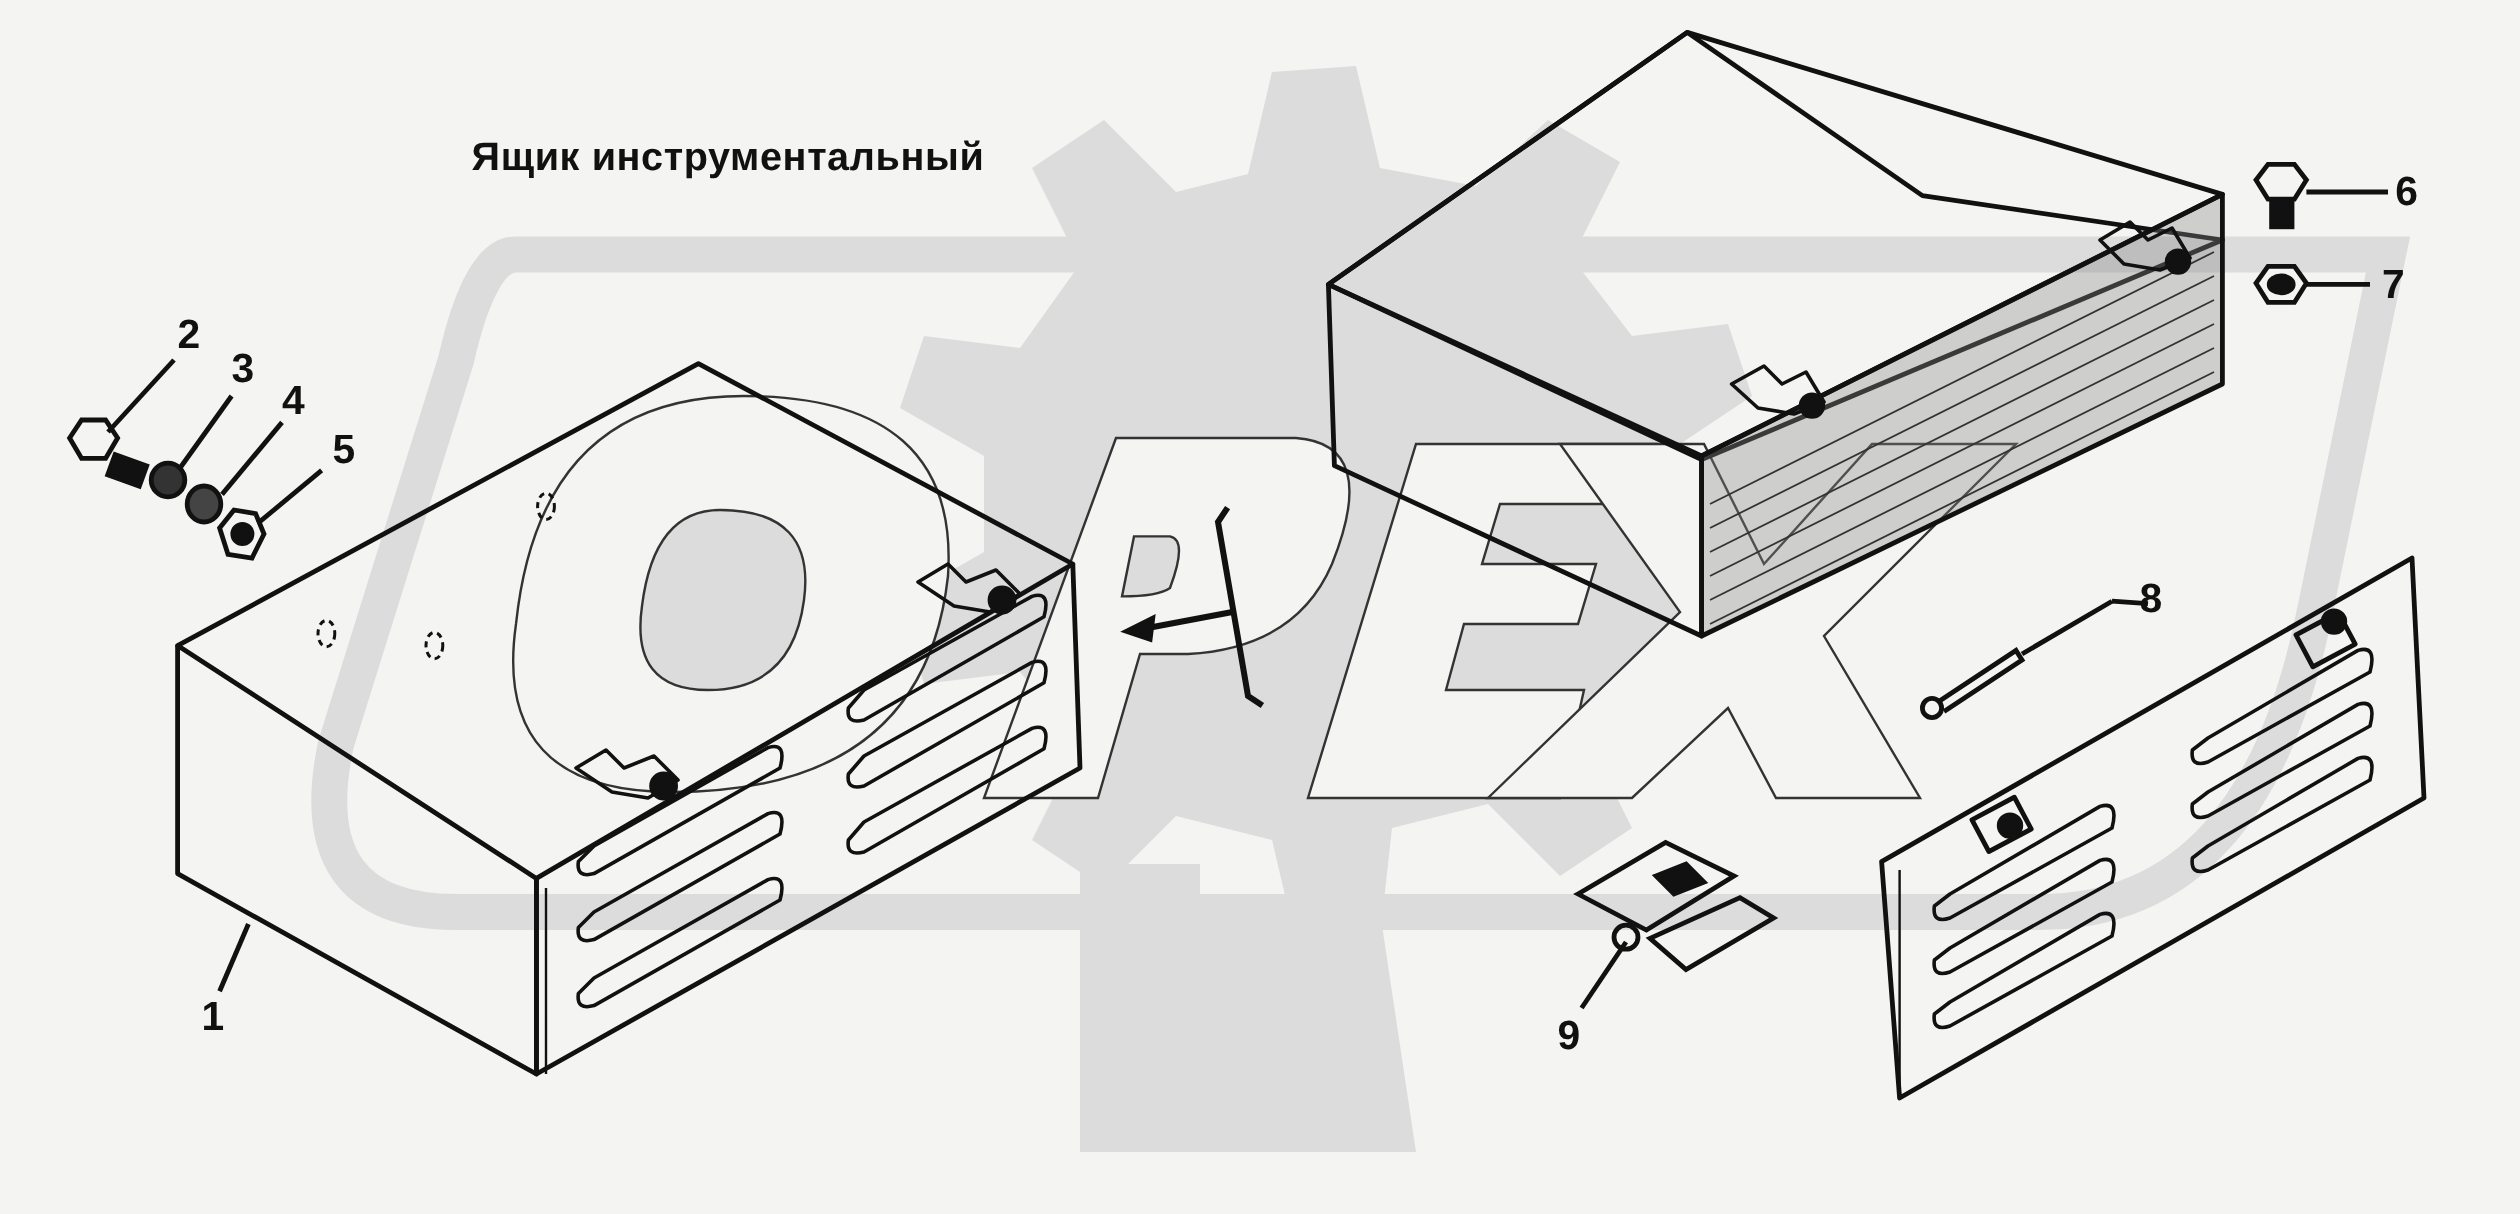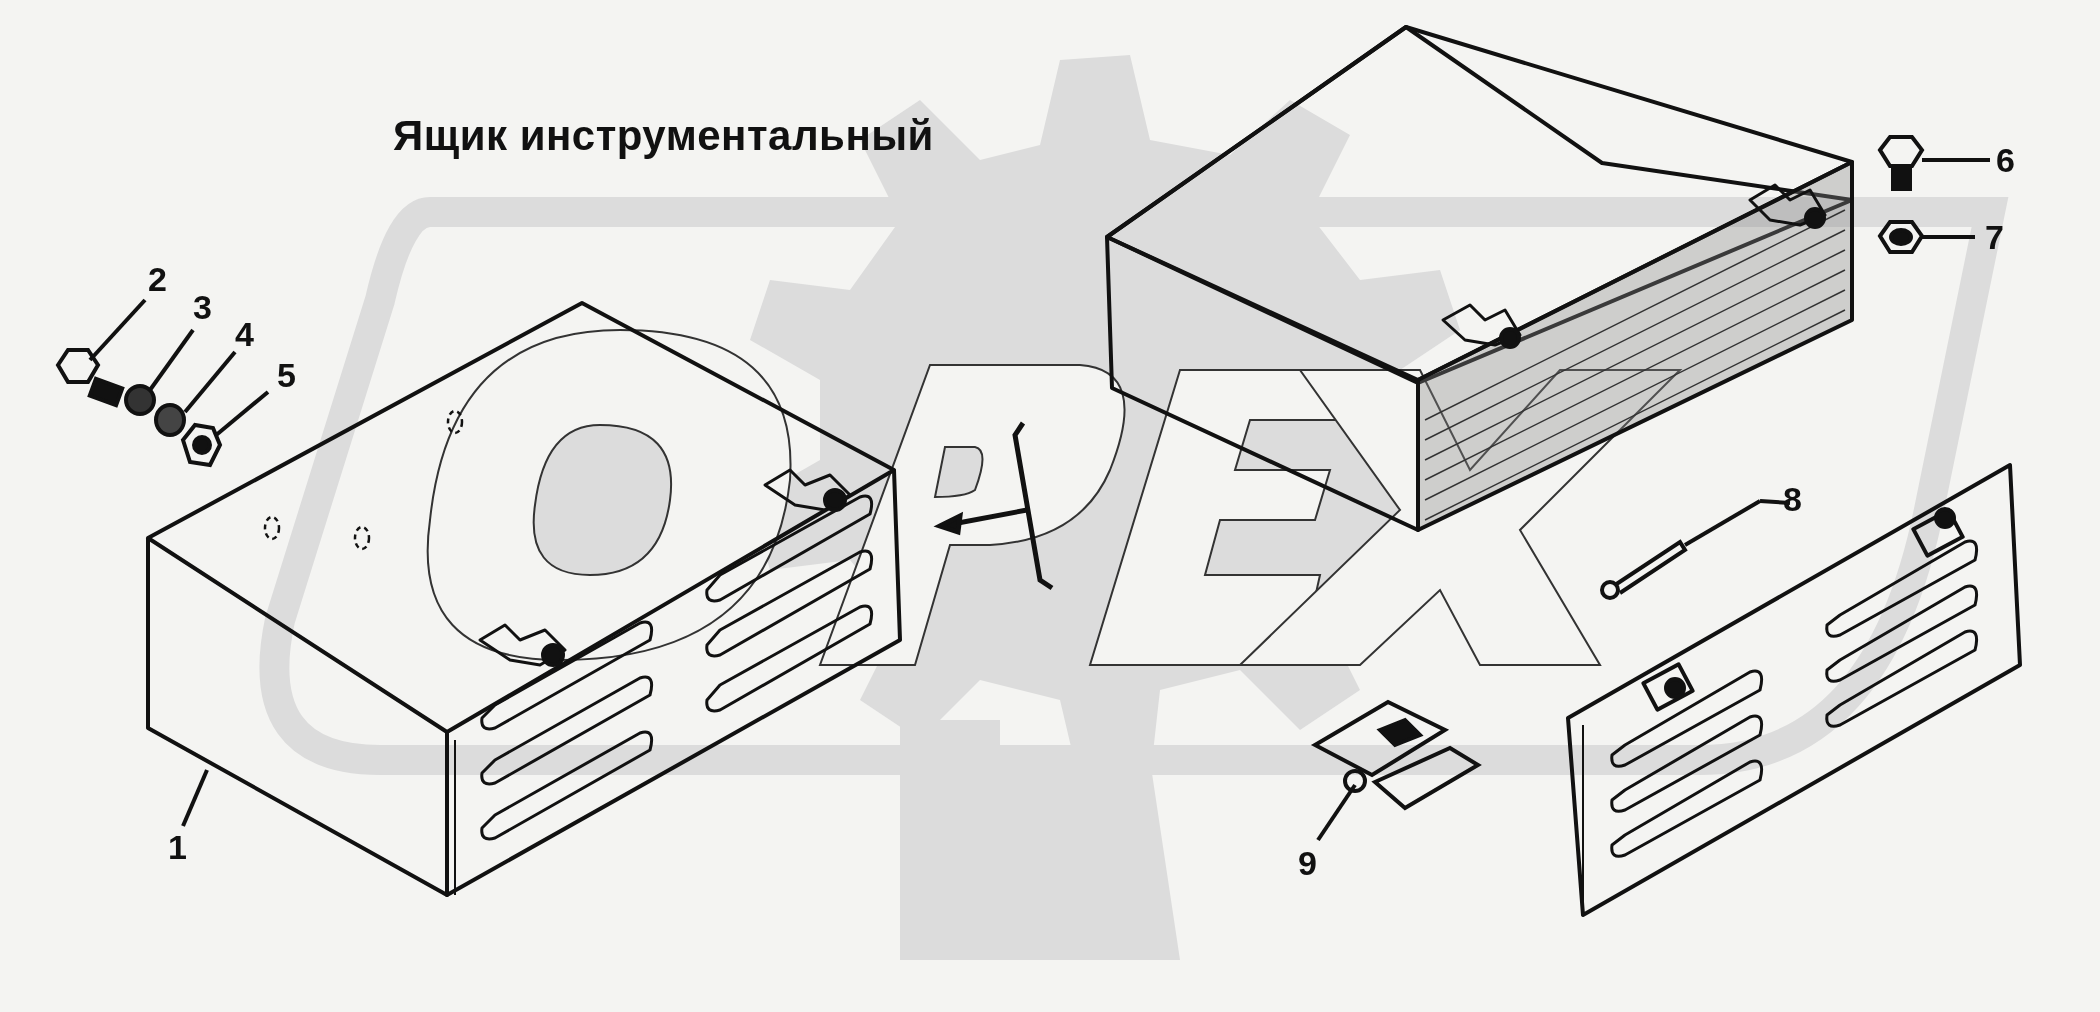--- a/index.html
+++ b/index.html
@@ -1,19 +1,19 @@
 <!DOCTYPE html>
 <html><head>
 <meta charset="utf-8">
 <style>
   html, body { margin: 0; padding: 0; background: #f4f4f2; }
   body { width: 2100px; height: 1012px; position: relative; overflow: hidden;
          font-family: "Liberation Sans", sans-serif; }
   .canvas { position: absolute; left: 0; top: 0; width: 2100px; height: 1012px; }
-  .title { position: absolute; left: 393px; top: 112px; font-size: 42px; font-weight: bold;
+  .title { position: absolute; left: 393px; top: 112px; font-size: 33px; font-weight: bold;
            color: #111; letter-spacing: 0.5px; font-family: "Liberation Sans", sans-serif; }
   .callout { position: absolute; font-size: 34px; font-weight: bold; color: #111;
              font-family: "Liberation Sans", sans-serif; line-height: 1; }
 </style>
 </head>
 <body>
 
 <div class="canvas">
   <svg width="2100" height="1012" viewBox="0 0 2100 1012" xmlns="http://www.w3.org/2000/svg">
 

